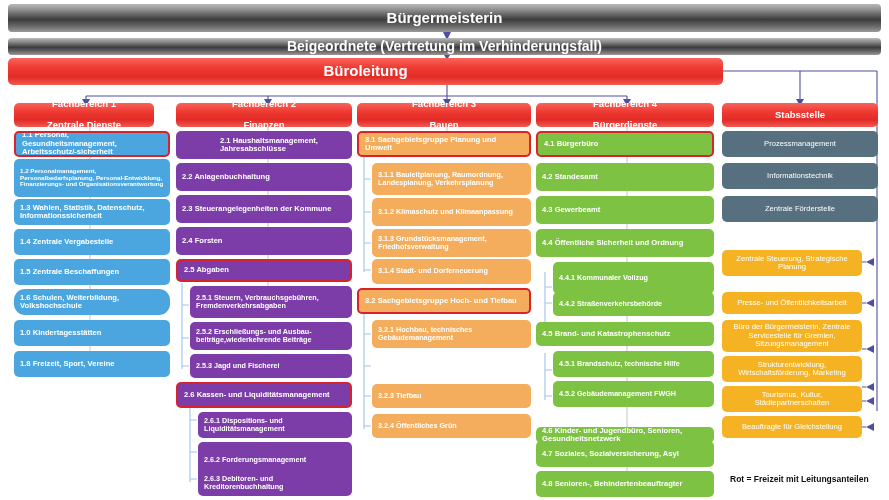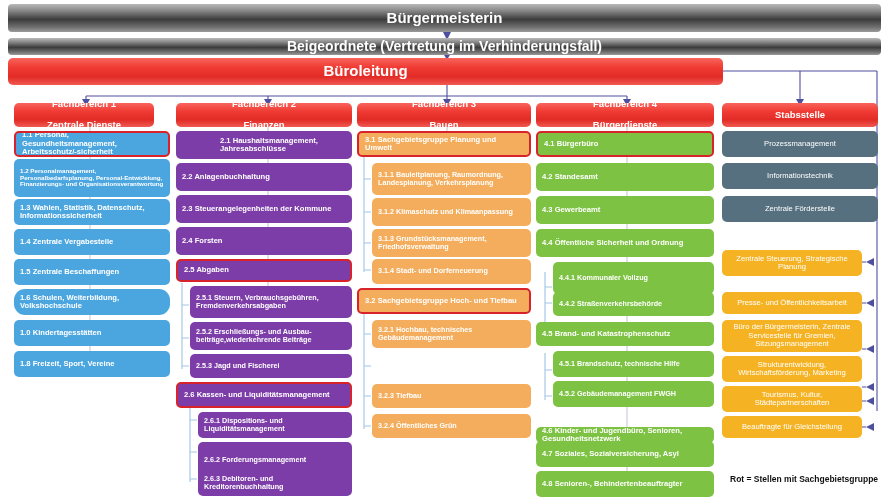--- a/index.html
+++ b/index.html
@@ -309,16 +309,16 @@
     <span>Büro der Bürgermeisterin, Zentrale Servicestelle für Gremien, Sitzungsmanagement</span>
   </div>
   <div class="box gold pad t-side" style="left:722px;top:386px;width:140px;height:26px;">
     <span>Tourismus, Kultur, Städtepartnerschaften</span>
   </div>
   <div class="box gold pad t-side" style="left:722px;top:416px;width:140px;height:22px;">
     <span>Beauftragte für Gleichstellung</span>
   </div>
 
   <div class="legend" style="left:730px;top:474px;">
-    <span>Rot = Stellen mit Sachgebietsgruppe</span>
+    <span>Rot = Freizeit mit Leitungsanteilen</span>
   </div>
 
 </div>
 
 </body></html>

